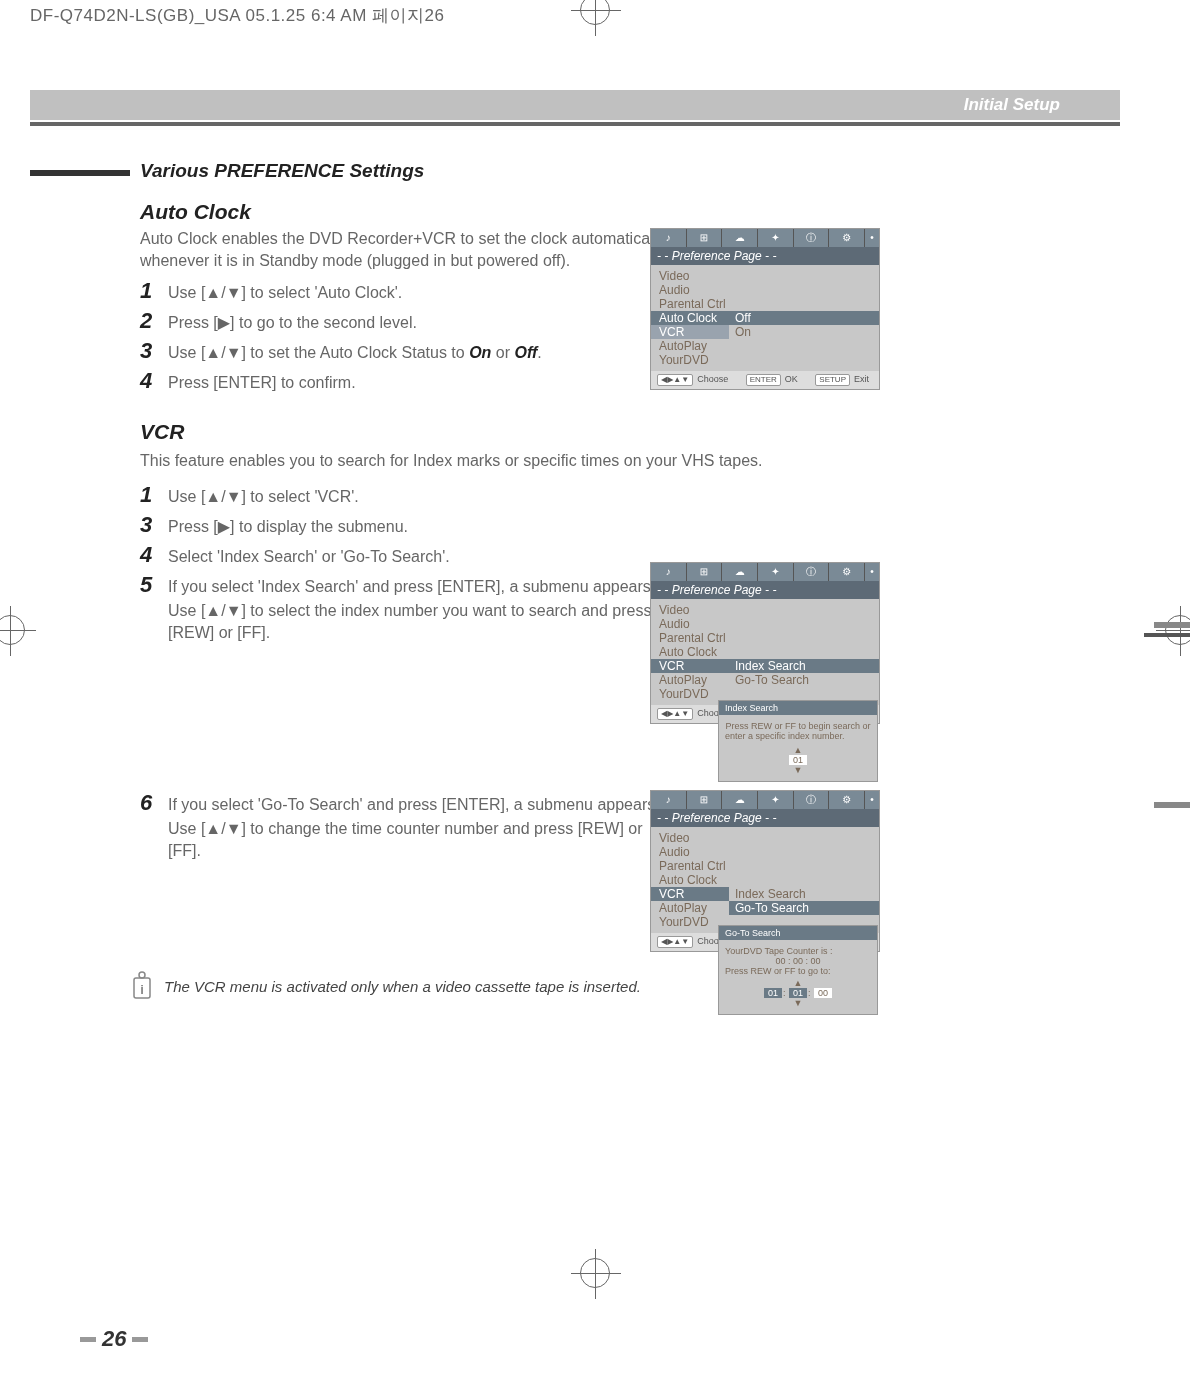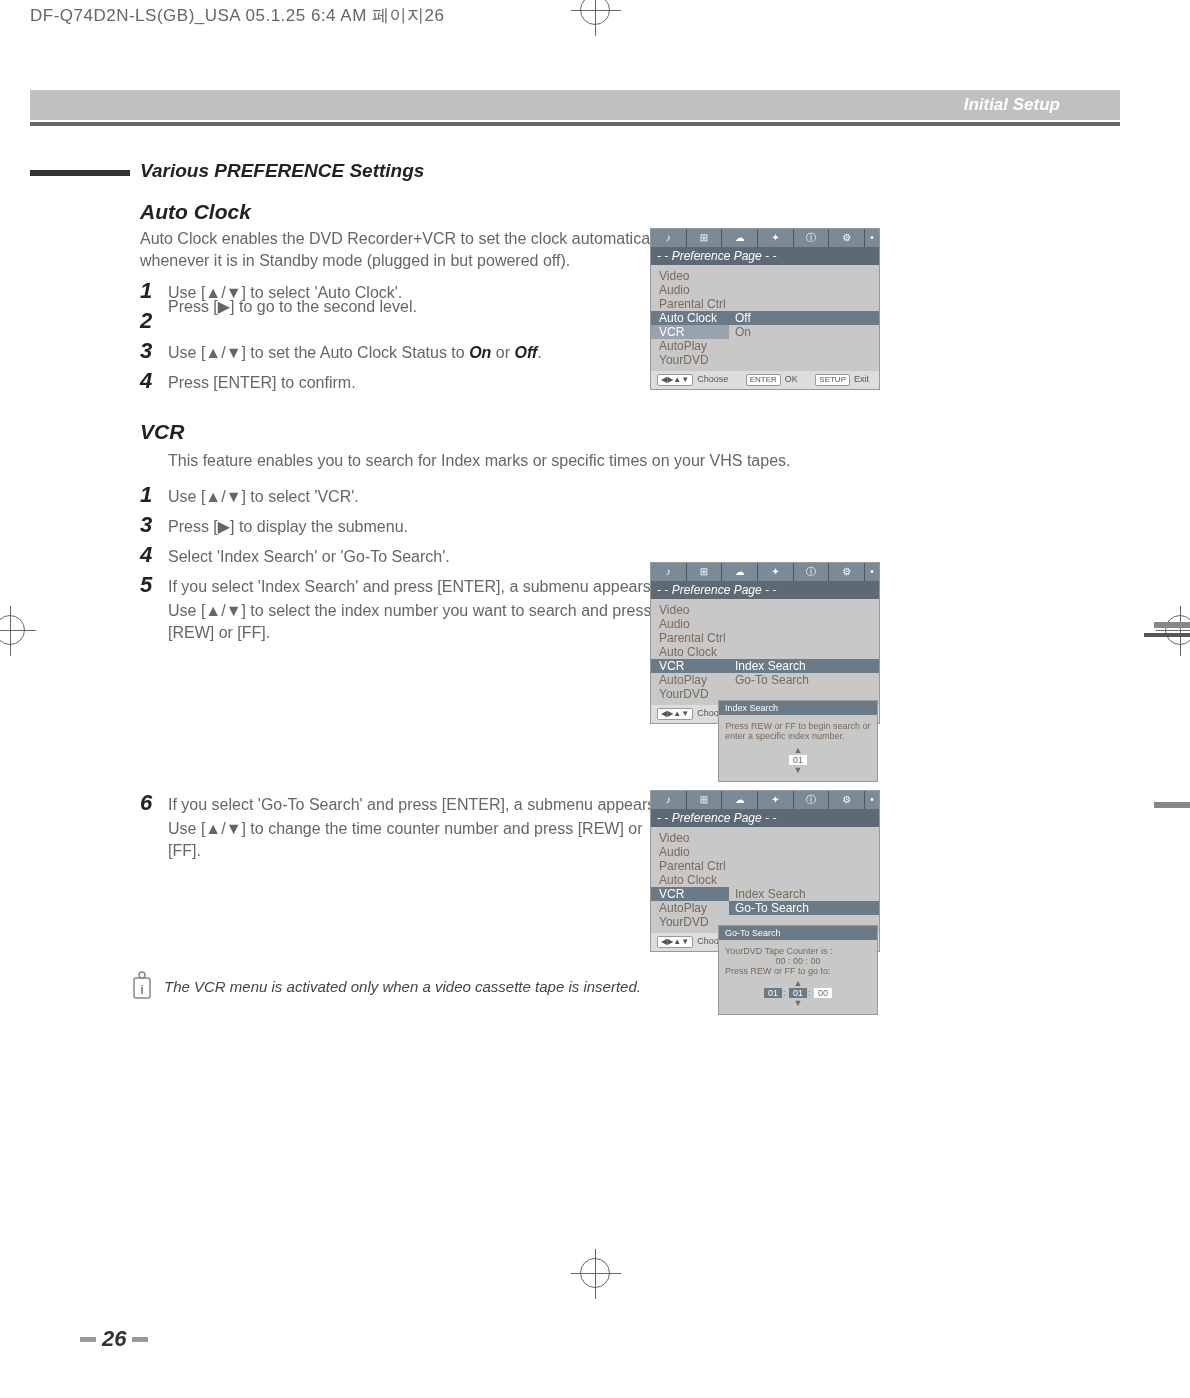--- a/index.html
+++ b/index.html
@@ -106,21 +106,21 @@
 <div class="sect-lead"></div>
 <div class="sect-title">Various PREFERENCE Settings</div>
 
 <div class="sub-title" style="top:200px;">Auto Clock</div>
 <div class="body-text" style="top:228px; width:560px;">Auto Clock enables the DVD Recorder+VCR to set the clock automatically whenever it is in Standby mode (plugged in but powered off).</div>
 
 <div class="step-num" style="top:278px;">1</div>
 <div class="step-txt" style="top:282px;">Use [▲/▼] to select 'Auto Clock'.</div>
 
 <div class="step-num" style="top:308px;">2</div>
-<div class="step-txt" style="top:296px;">Press [▶] to go to the second level.</div>
+<div class="step-txt" style="top:312px;">Press [▶] to go to the second level.</div>
 
 <div class="step-num" style="top:338px;">3</div>
 <div class="step-txt" style="top:342px;">
   <span>Use [▲/▼] to set the Auto Clock Status to </span><b>On</b><span> or </span><b>Off</b><span>.</span>
 </div>
 
 <div class="step-num" style="top:368px;">4</div>
 <div class="step-txt" style="top:372px;">Press [ENTER] to confirm.</div>
 
 <div class="osd" style="left:650px; top:228px;">
@@ -163,21 +163,21 @@
     <span class="key-badge">◀▶▲▼</span>
       <span>Choose</span>
     <span style="margin-left:auto" class="key-badge">ENTER</span>
       <span>OK</span>
     <span style="margin-left:auto" class="key-badge">SETUP</span>
       <span>Exit</span>
   </div>
 </div>
 
 <div class="sub-title" style="top:420px;">VCR</div>
-<div class="body-text" style="top:450px; width:700px;margin-left:28px;">This feature enables you to search for Index marks or specific times on your VHS tapes.</div>
+<div class="body-text" style="top:450px; width:700px;">This feature enables you to search for Index marks or specific times on your VHS tapes.</div>
 
 <div class="step-num" style="top:482px;">1</div>
 <div class="step-txt" style="top:486px;">Use [▲/▼] to select 'VCR'.</div>
 
 <div class="step-num" style="top:512px;">3</div>
 <div class="step-txt" style="top:516px;">Press [▶] to display the submenu.</div>
 
 <div class="step-num" style="top:542px;">4</div>
 <div class="step-txt" style="top:546px;">Select 'Index Search' or 'Go-To Search'.</div>
 

